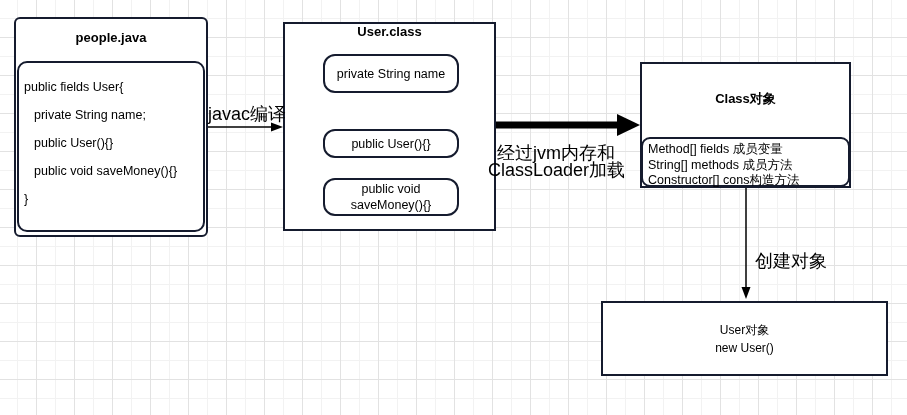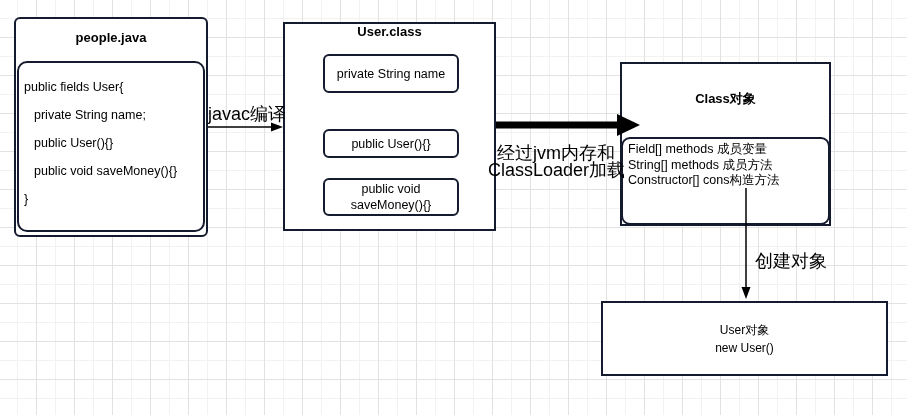--- a/index.html
+++ b/index.html
@@ -41,32 +41,32 @@
     padding-top:10px;
     font-size:12.5px;
   }
   .code-line{height:28px;line-height:28px;padding-left:5px;white-space:nowrap;}
   .code-line.indent{padding-left:15px;}
   
   #box-userclass{left:283px;top:22px;width:213px;height:209px;}
   #box-userclass .node-title{}
   .member-pill{
     position:absolute;left:38px;width:136px;
-    border:2px solid #151b2e;border-radius:6px;
+    border:2px solid #151b2e;border-radius:12px;
     box-sizing:border-box;
     background:#fff;
     display:flex;align-items:center;justify-content:center;
     text-align:center;
     font-size:12.5px;line-height:16px;
   }
   #member-0{top:30px;height:39px;}
   #member-1{top:105px;height:29px;}
   #member-2{top:154px;height:38px;}
   
-  #box-classobj{left:620px;top:62px;width:211px;height:164px;}
+  #box-classobj{left:640px;top:62px;width:211px;height:126px;}
   #box-classobj .node-title{padding-top:26px;}
   #classobj-fields{
     position:absolute;left:-1px;right:-1px;bottom:-1px;top:73px;
     border:2px solid #151b2e;border-radius:9px;
     box-sizing:border-box;
     background:#fff;
     padding:3px 0 0 5px;
     font-size:12.5px;line-height:15.5px;
   }
   .field-line{white-space:nowrap;}
@@ -107,21 +107,21 @@
   <div class="node" id="box-userclass">
     <div class="node-title">User.class</div>
     <div class="member-pill" id="member-0">private String name</div>
     <div class="member-pill" id="member-1">public User(){}</div>
     <div class="member-pill" id="member-2">public void saveMoney(){}</div>
   </div>
 
   <div class="node" id="box-classobj">
     <div class="node-title">Class对象</div>
     <div id="classobj-fields">
-      <div class="field-line">Field[] methods 成员变量</div>
+      <div class="field-line">Method[] fields 成员变量</div>
       <div class="field-line">String[] methods 成员方法</div>
       <div class="field-line">Constructor[] cons构造方法</div>
     </div>
   </div>
 
   <div class="node" id="box-userobj">
     <div>User对象</div>
     <div>new User()</div>
   </div>
 

